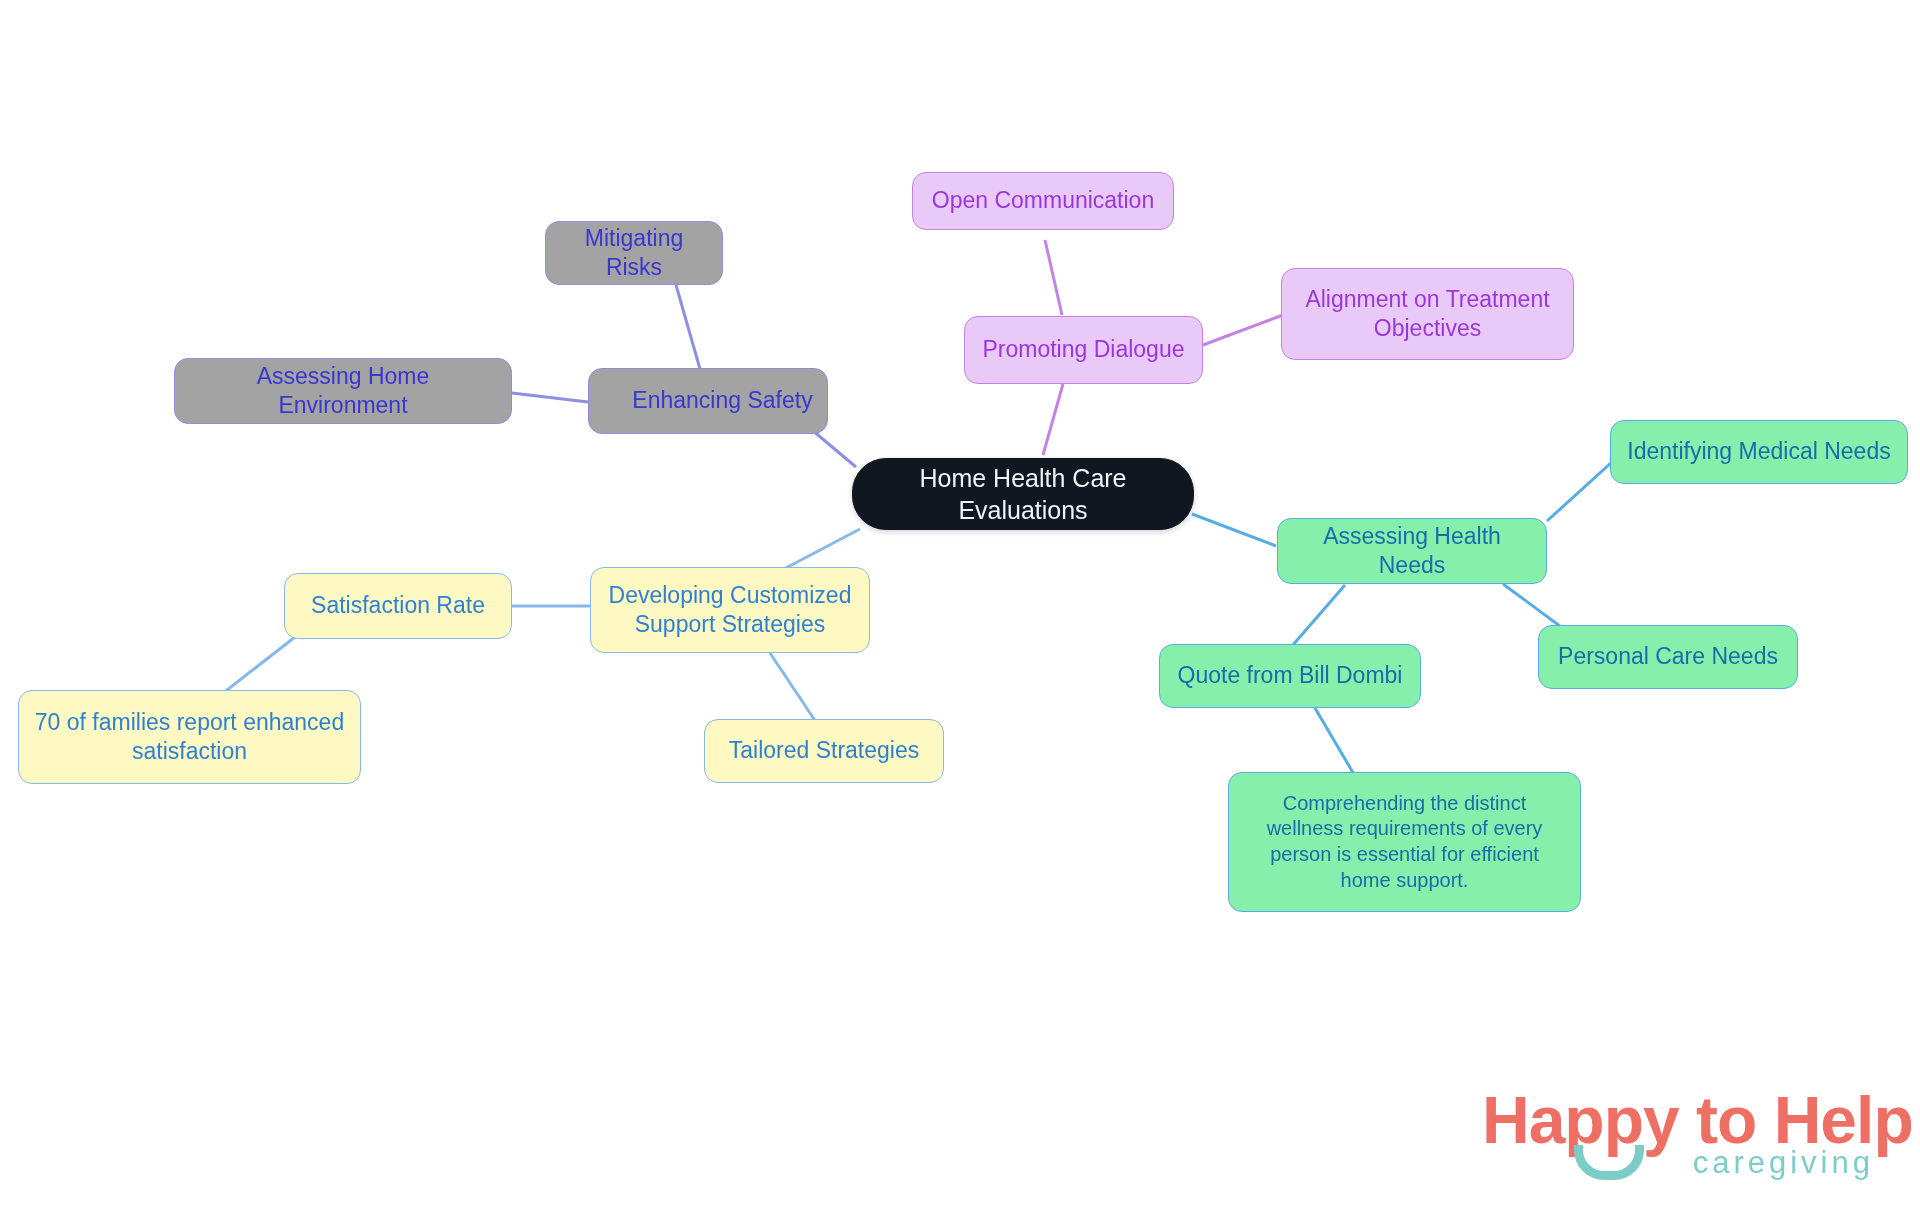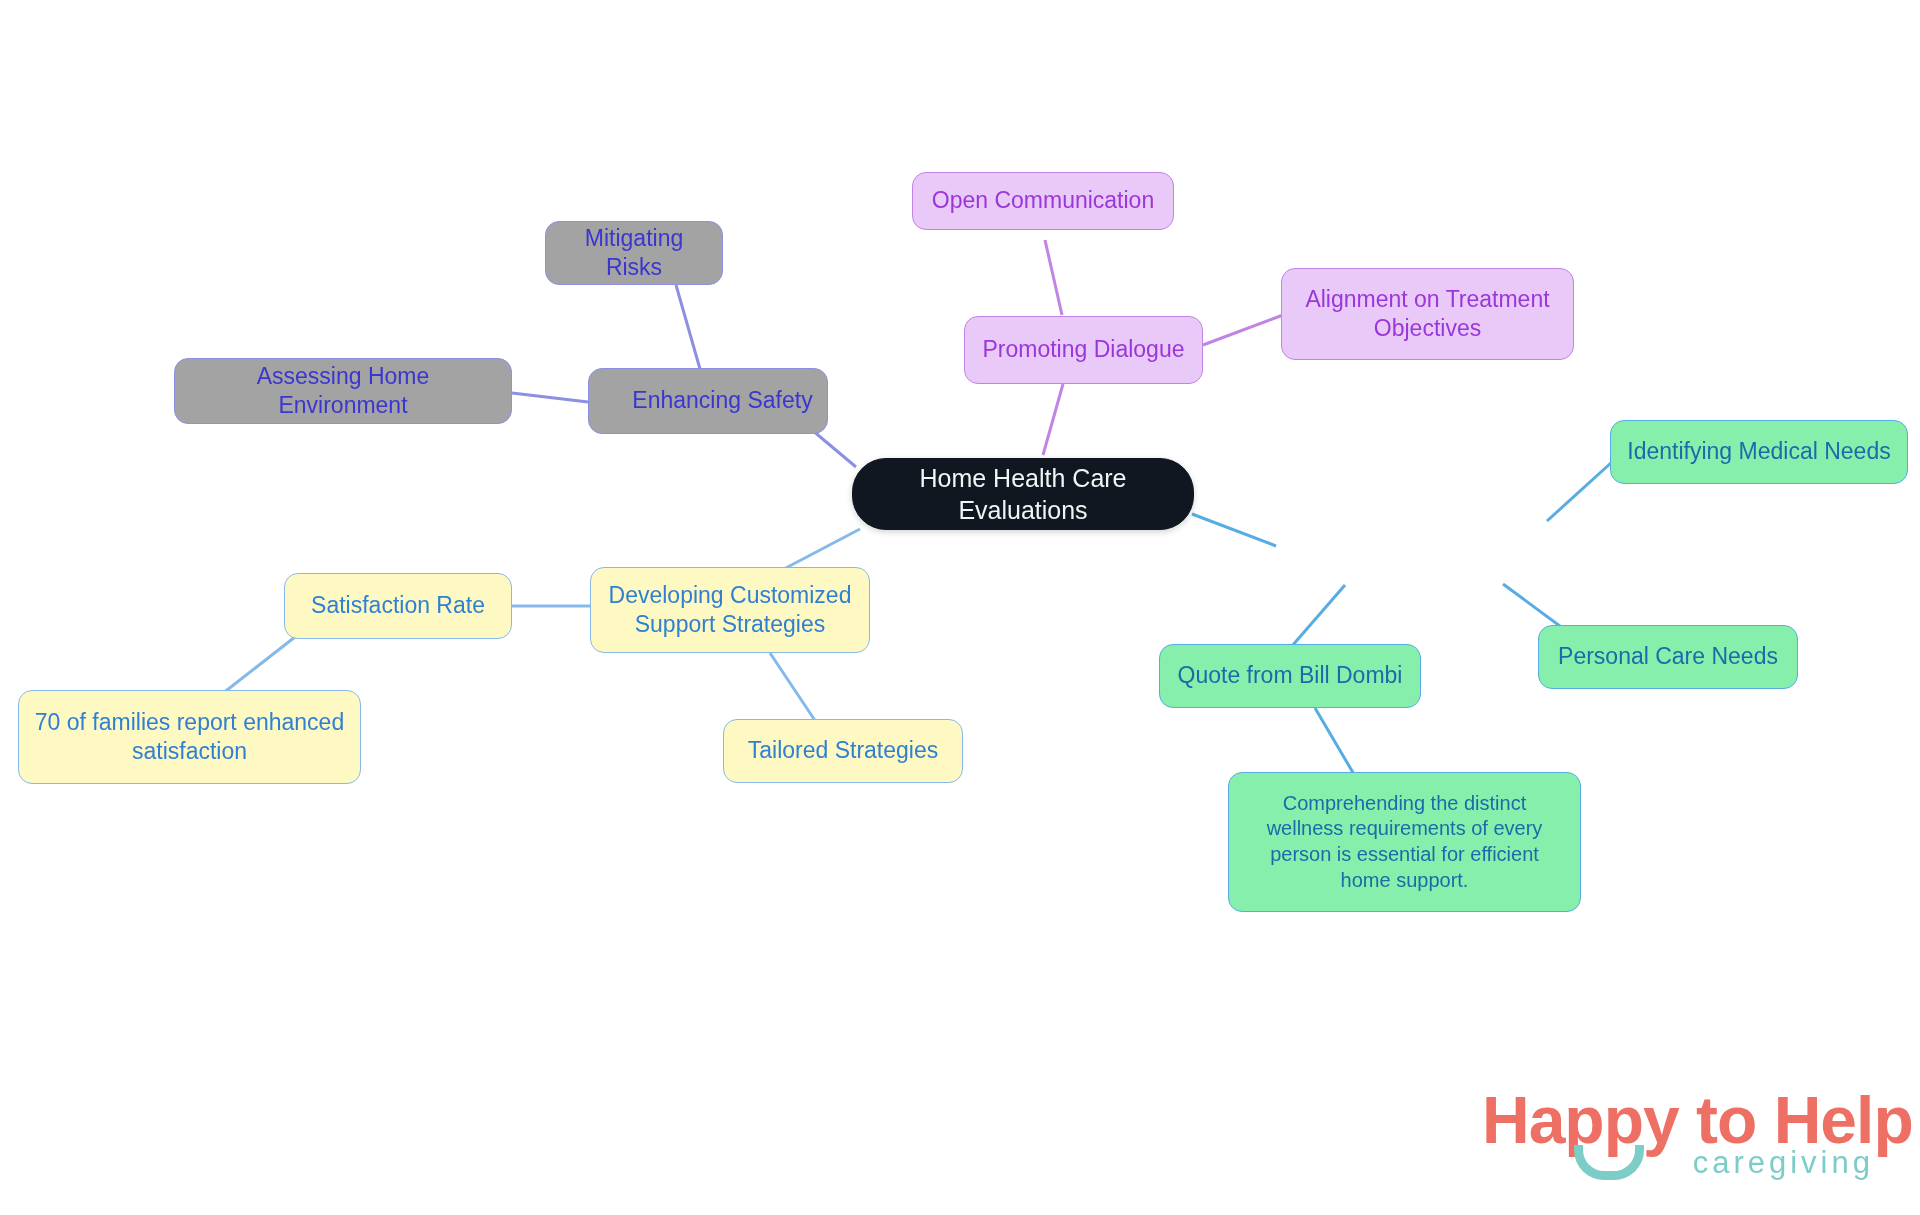--- a/index.html
+++ b/index.html
@@ -188,20 +188,23 @@
 
   <div class="node orchid" style="left:880px; top:172px; width:262px; height:58px;margin-left:32px;">
     <span class="label">Open Communication</span>
   </div>
 
   <div class="node orchid" style="left:1281px; top:268px; width:293px; height:92px;">
     <span class="label">Alignment on Treatment
 Objectives</span>
   </div>
 
+  <div class="node sky" style="left:1277px; top:518px; width:270px; height:66px;">
+    <span class="label">Assessing Health Needs</span>
+  </div>
 
   <div class="node sky" style="left:1610px; top:420px; width:298px; height:64px;">
     <span class="label">Identifying Medical Needs</span>
   </div>
 
   <div class="node sky" style="left:1538px; top:625px; width:260px; height:64px;">
     <span class="label">Personal Care Needs</span>
   </div>
 
   <div class="node sky" style="left:1159px; top:644px; width:262px; height:64px;">
@@ -222,21 +225,21 @@
 
   <div class="node pale" style="left:284px; top:573px; width:228px; height:66px;">
     <span class="label">Satisfaction Rate</span>
   </div>
 
   <div class="node pale" style="left:18px; top:690px; width:343px; height:94px;">
     <span class="label">70 of families report enhanced
 satisfaction</span>
   </div>
 
-  <div class="node pale" style="left:723px; top:719px; width:240px; height:64px;">
+  <div class="node pale" style="left:704px; top:719px; width:240px; height:64px;">
     <span class="label">Tailored Strategies</span>
   </div>
 
   <div id="logo">
     <div class="logo-main">Happy to Help</div>
     <div class="logo-smile"></div>
     <div class="logo-sub">caregiving</div>
   </div>
 
 </div>

